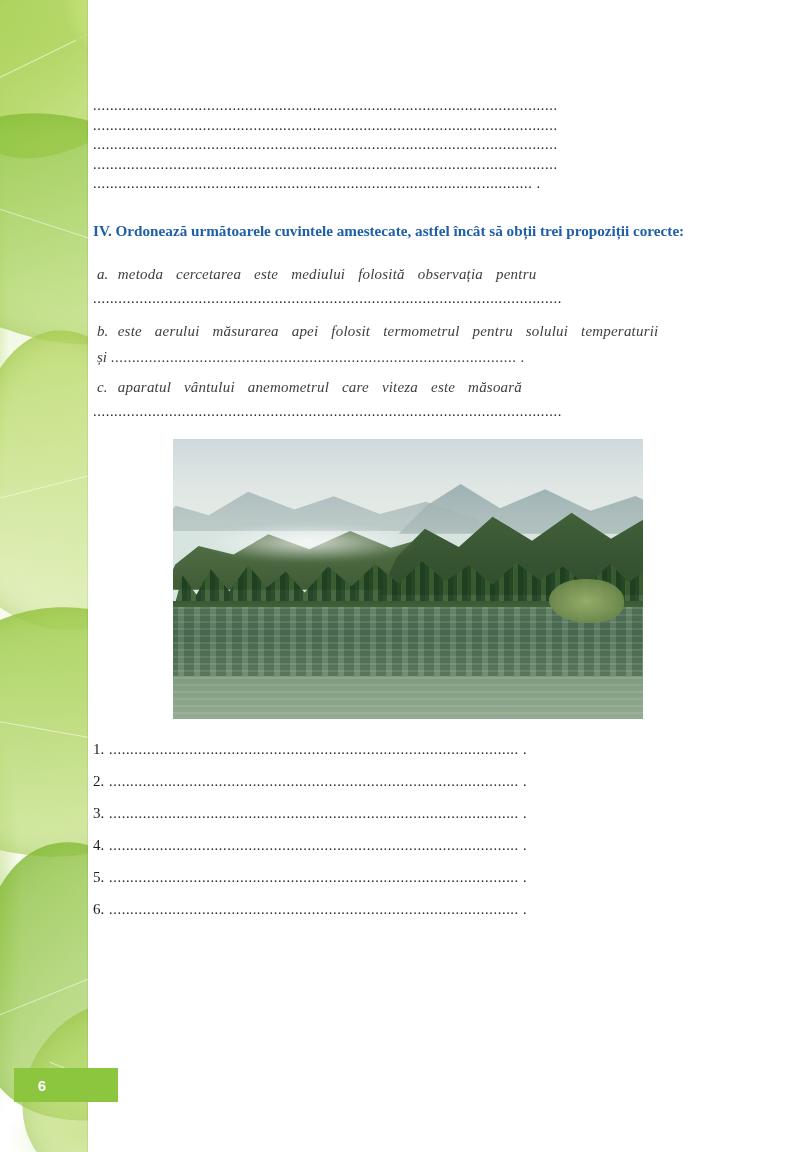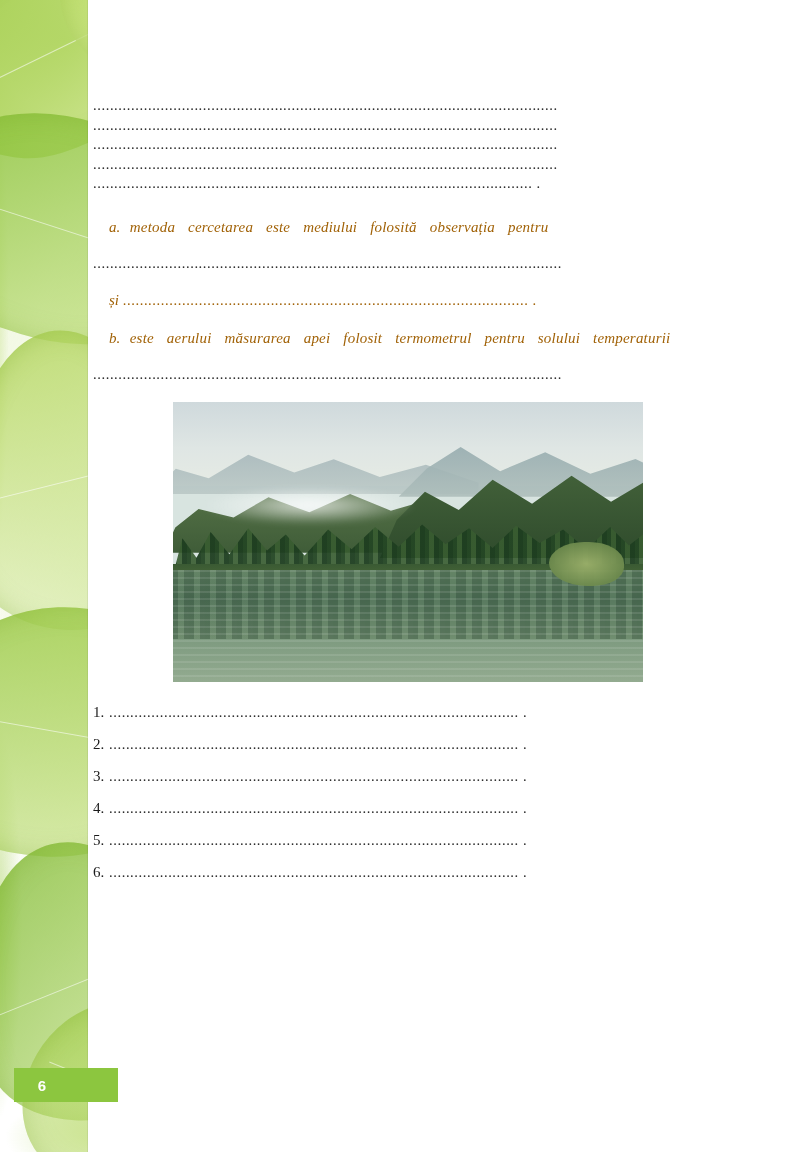--- a/index.html
+++ b/index.html
@@ -131,22 +131,22 @@
     margin: 0;
   }
   .h-iv { margin-top: 26px; width: 640px; }
   .h-v  { margin-top: 26px; width: 640px; }
 
   
   .item {
     font-style: italic;
     font-size: 15px;
     line-height: 22px;
-    color: #a16207;
-    margin: 16px;
+    color: #404040;
+    margin: 4px;
   }
   .item .lbl { display: inline-block; min-width: 17px; }
   .item .words { letter-spacing: 0.2px; }
   .item .words span { margin-right: 9px; }
   .item-a { margin-top: 22px; }
   .item-b { margin-top: 12px; }
   .item-c { margin-top: 8px; }
   .item-inline-dots {
     font-style: normal;
     font-size: 14.5px;
@@ -337,54 +337,67 @@
     <div class="content">
 
       <div class="dotgroup">
         <div class="dots-line">..............................................................................................................</div>
         <div class="dots-line">..............................................................................................................</div>
         <div class="dots-line">..............................................................................................................</div>
         <div class="dots-line">..............................................................................................................</div>
         <div class="dots-line">........................................................................................................ .</div>
       </div>
 
+      <p class="heading h-iv">IV. Ordonează următoarele cuvintele amestecate, astfel încât să obții trei propoziții corecte:</p>
 
       <p class="item item-a">
         <span class="lbl">a.</span>
         <span class="words">
           <span>metoda</span>
           <span>cercetarea</span>
           <span>este</span>
           <span>mediului</span>
           <span>folosită</span>
           <span>observația</span>
           <span>pentru</span>
         </span>
       </p>
       <div class="dots-row">...............................................................................................................</div>
 
-      <p class="item">
-        <span>și</span>
-        <span class="item-inline-dots">................................................................................................ .</span>
-      </p>
       <p class="item item-b">
         <span class="lbl">b.</span>
         <span class="words">
           <span>este</span>
           <span>aerului</span>
           <span>măsurarea</span>
           <span>apei</span>
           <span>folosit</span>
           <span>termometrul</span>
           <span>pentru</span>
           <span>solului</span>
           <span>temperaturii</span>
         </span>
       </p>
-
+      <p class="item">
+        <span>și</span>
+        <span class="item-inline-dots">................................................................................................ .</span>
+      </p>
+
+      <p class="item item-c">
+        <span class="lbl">c.</span>
+        <span class="words">
+          <span>aparatul</span>
+          <span>vântului</span>
+          <span>anemometrul</span>
+          <span>care</span>
+          <span>viteza</span>
+          <span>este</span>
+          <span>măsoară</span>
+        </span>
+      </p>
       <div class="dots-row">...............................................................................................................</div>
 
 
       <div class="photo-wrap">
         <div class="photo">
           <div class="sky"></div>
           <div class="far-mtn"></div>
           <div class="far-mtn2"></div>
           <div class="ridge-left"></div>
           <div class="ridge-right"></div>

